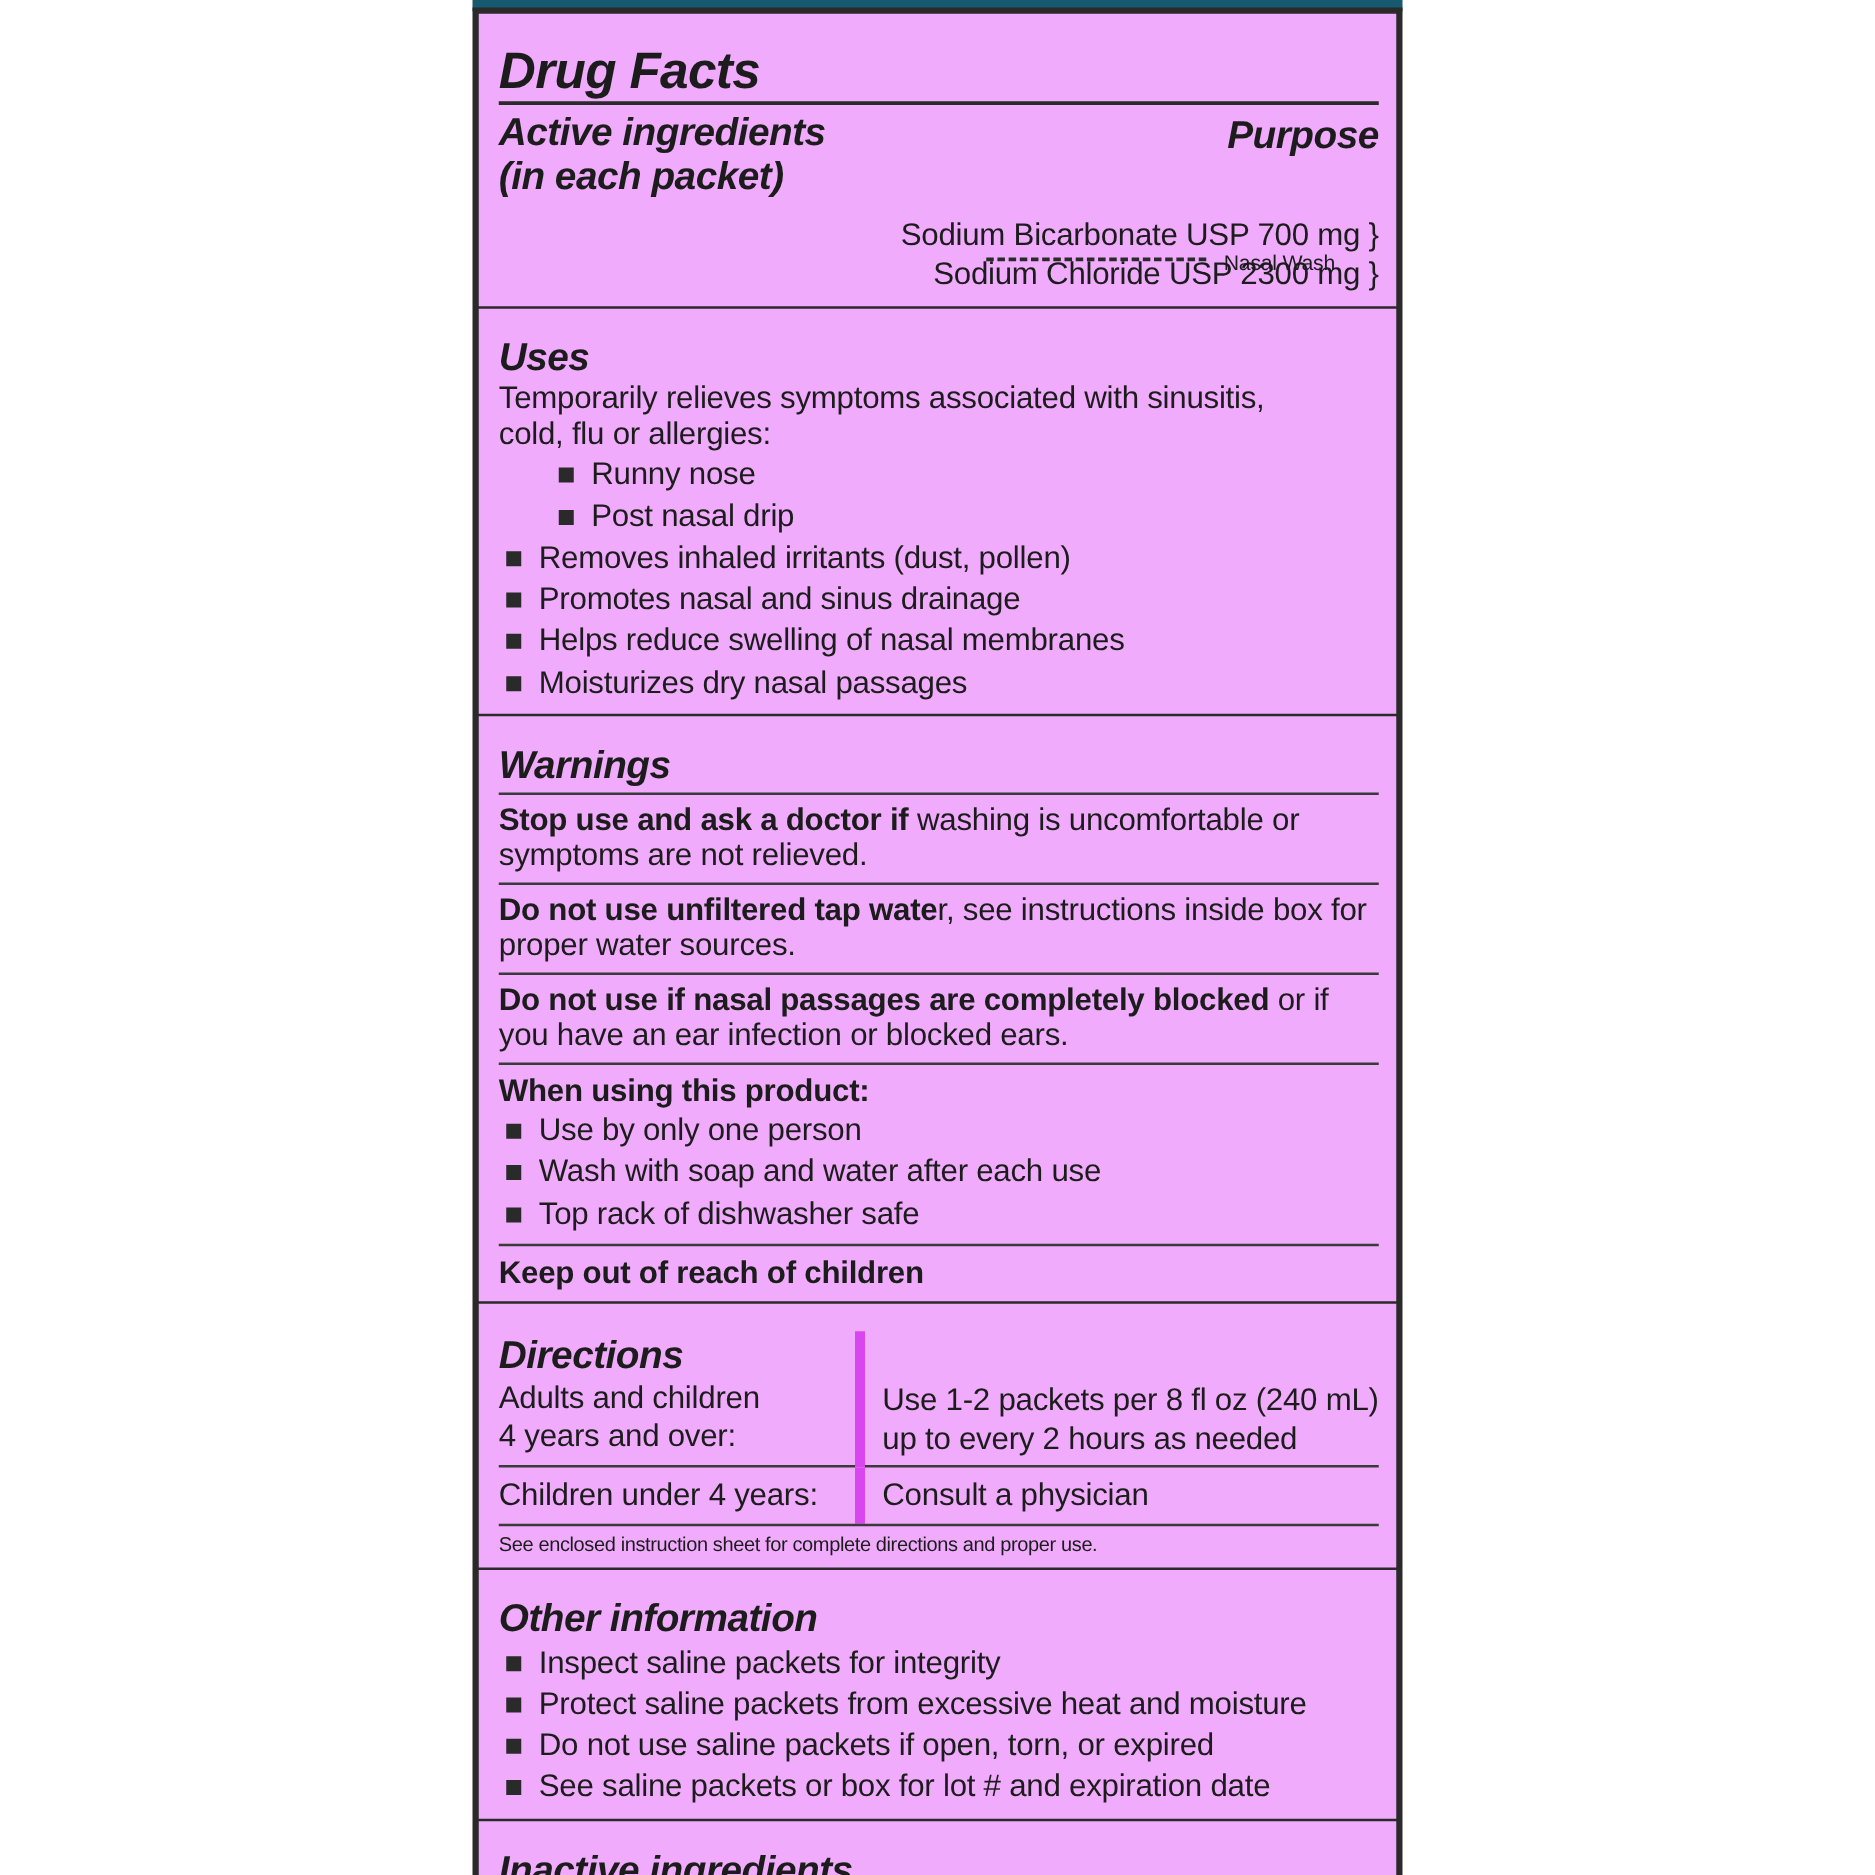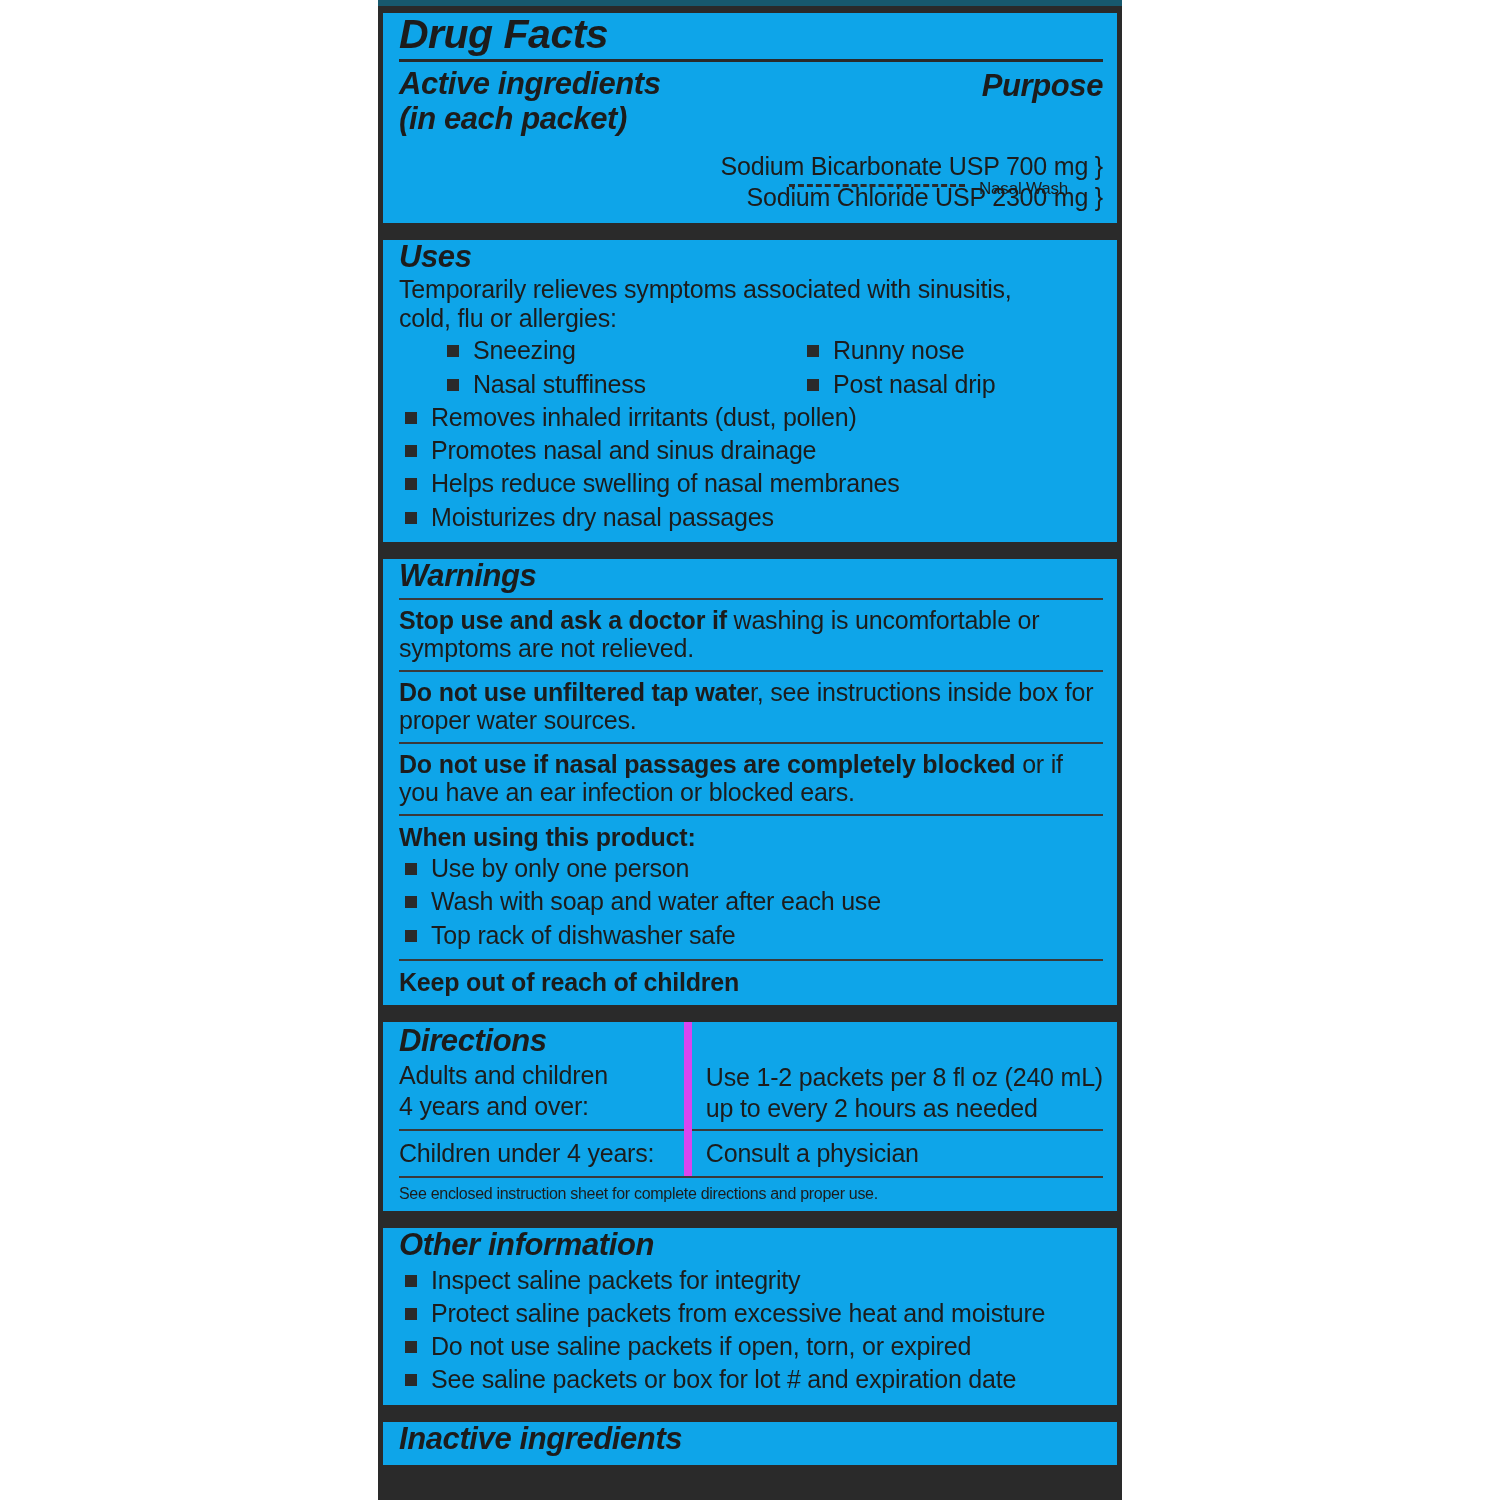--- a/index.html
+++ b/index.html
@@ -38,24 +38,24 @@
     width: 744px;
     height: 1500px;
     box-sizing: border-box;
     background: #2a2a2a;      
     padding: 5px 5px 0 5px;
     font-family: "Liberation Sans", sans-serif;
     color: #1c1c1c;
   }
 
   .panel {
-    background: #0ea5e9;
+    background: #f0abfc;
     box-sizing: border-box;
-    padding: 0 14px 8px 16px;
-    margin-bottom: 17px;
+    padding: 22px 14px 8px 16px;
+    margin-bottom: 2px;
   }
 
   
   .df-title {
     font-size: 41px;
     font-weight: bold;
     font-style: italic;
     letter-spacing: -0.5px;
     line-height: 1.05;
     margin: 2px 0 3px 0;
@@ -234,24 +234,20 @@
     </div>
 
     <div class="panel">
       <div class="sect-title">Uses</div>
       <div class="body-text tight">
         <div>Temporarily relieves symptoms associated with sinusitis,</div>
         <div>cold, flu or allergies:</div>
       </div>
 
       <div class="sym-grid">
-        <ul class="b indent">
-          <li>Sneezing</li>
-          <li>Nasal stuffiness</li>
-        </ul>
         <ul class="b indent">
           <li>Runny nose</li>
           <li>Post nasal drip</li>
         </ul>
       </div>
 
       <ul class="b mt2">
         <li>Removes inhaled irritants (dust, pollen)</li>
         <li>Promotes nasal and sinus drainage</li>
         <li>Helps reduce swelling of nasal membranes</li>

